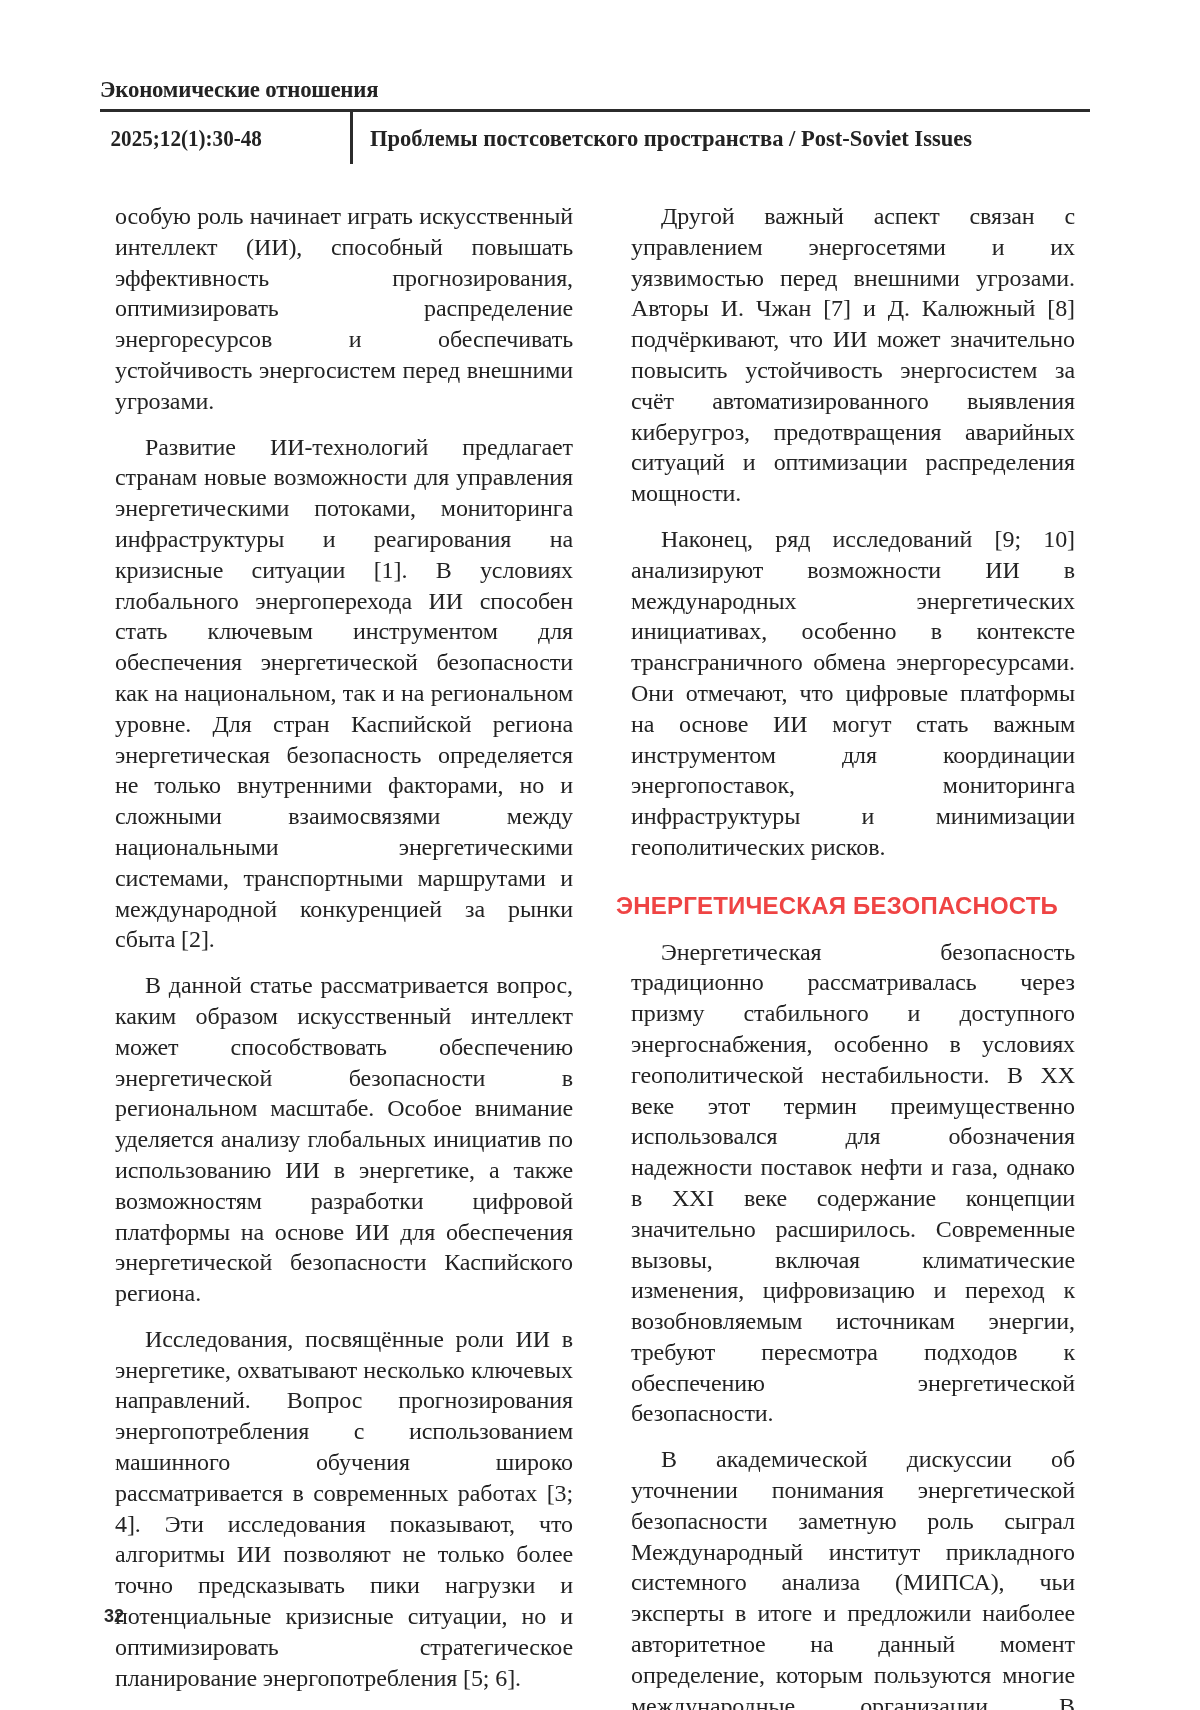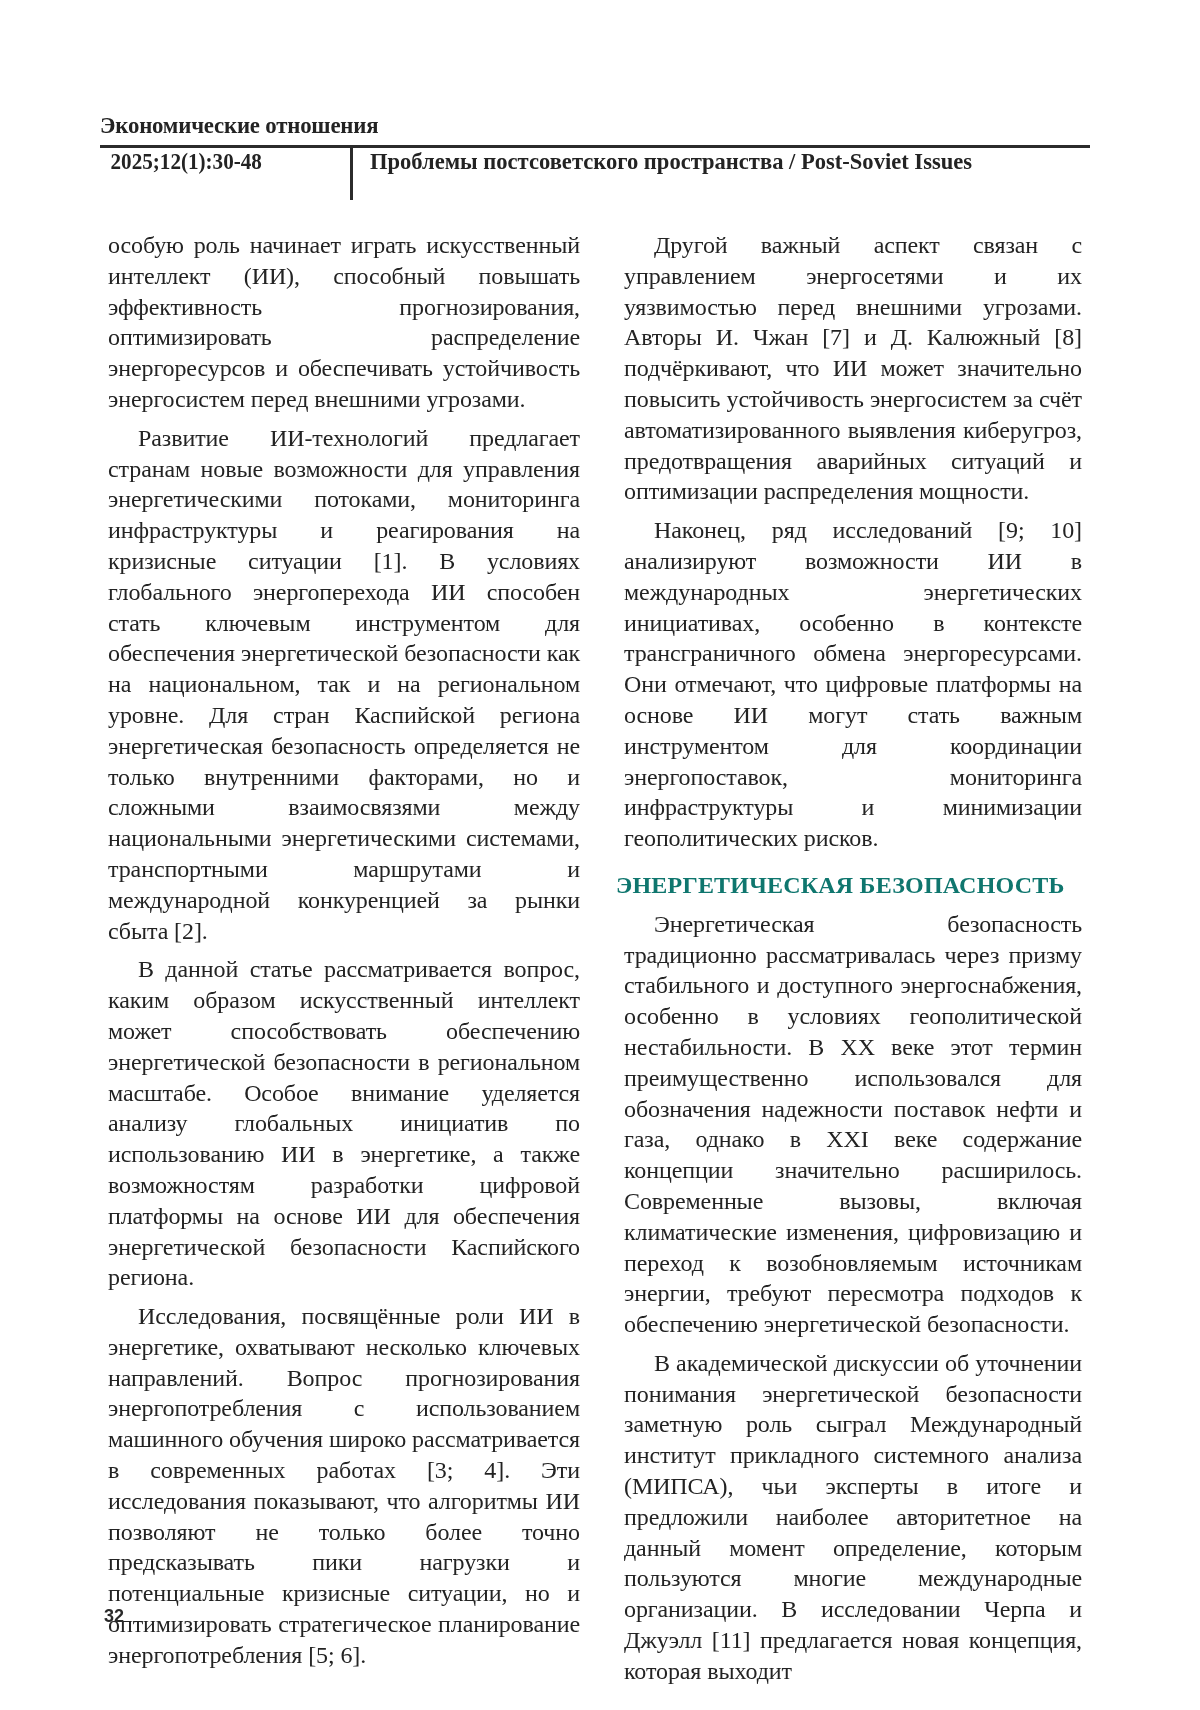--- a/index.html
+++ b/index.html
@@ -11,40 +11,41 @@
     width: 1200px;
     height: 1710px;
     position: relative;
     overflow: hidden;
     font-family: "Liberation Serif", serif;
     color: #232323;
   }
   .sheet {
     position: absolute;
     inset: 0;
-    padding: 110px 110px 0 100px;
+    padding: 74px 110px 0 100px;
     box-sizing: border-box;
   }
   
   .running-head {
     font-size: 24px;
     font-weight: bold;
     letter-spacing: -0.2px;
     line-height: 30px;
     white-space: nowrap;
     transform: scaleX(0.95);
     transform-origin: left bottom;
   }
   .head-rule {
     border: 0;
     border-top: 3px solid #2b2b2b;
     margin: 5px 0 0 0;
   }
   .cite-row {
     display: flex;
+    align-items: center;
     height: 52px;
   }
   .cite {
     flex: 0 0 250px;
     width: 250px;
     font-size: 24px;
     font-weight: bold;
     white-space: nowrap;
     padding-left: 12px;
     box-sizing: border-box;
@@ -76,31 +77,31 @@
     font-size: 24px;
     line-height: 30.8px;
     text-align: justify;
     hyphens: auto;
     -webkit-hyphens: auto;
     letter-spacing: -0.1px;
   }
   .col-left  { width: 488px; }
   .col-right { width: 474px; }
   .col p {
-    margin: 8px;
+    margin: 15px;
     text-indent: 30px;
   }
   .col p.noindent { text-indent: 0; }
   .section-heading {
-    font-family: Liberation Serif, serif;
+    font-family: Liberation Sans, sans-serif;
     font-size: 24px;
     font-weight: bold;
-    color: #0f766e;
+    color: #ef4444;
     letter-spacing: 0.2px;
-    margin: 16px 0 4px 0;
+    margin: 28px 0 4px 0;
     text-align: left;
     white-space: nowrap;
   }
   
   .pagenum {
     position: absolute;
     left: 104px;
     top: 1606px;
     font-family: "Liberation Sans", sans-serif;
     font-size: 18px;

